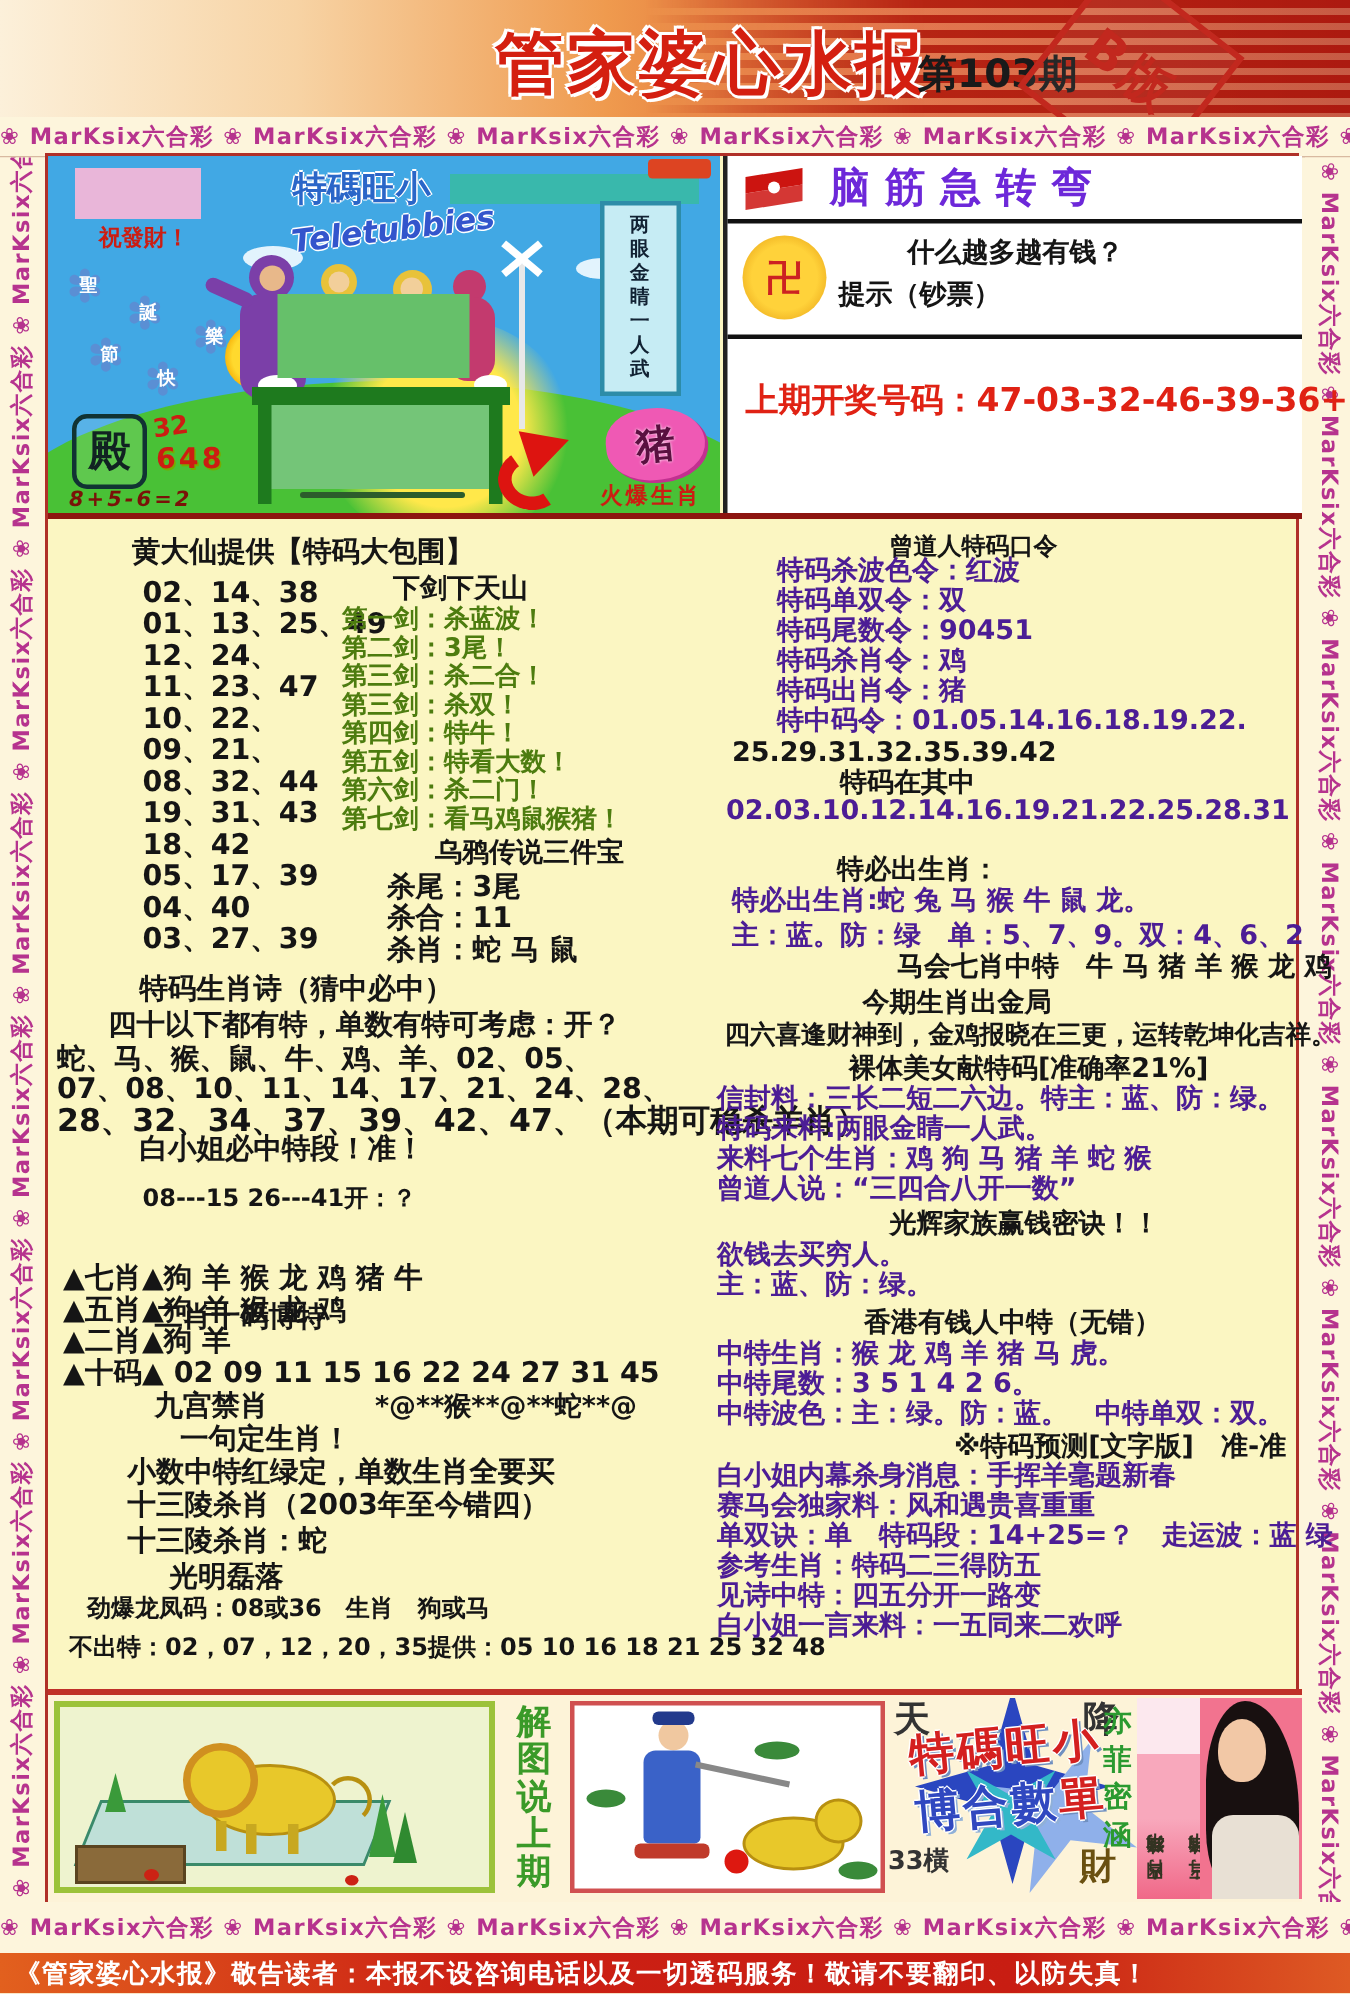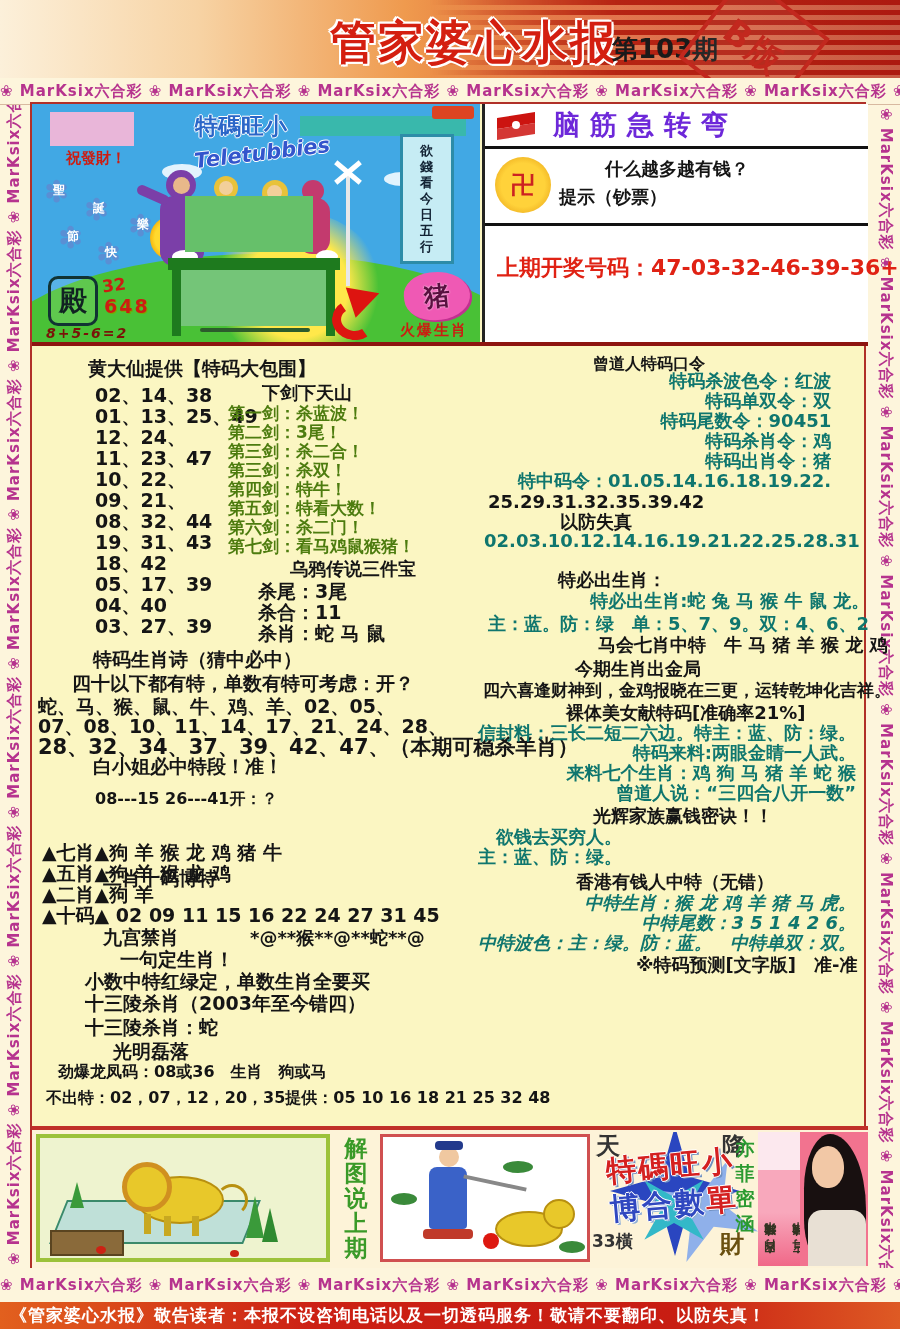--- a/index.html
+++ b/index.html
@@ -4,21 +4,21 @@
 <style>
   html,body{margin:0;padding:0;}
   body{font-family:"DejaVu Sans","Liberation Sans",sans-serif;}
   #page{position:relative;width:900px;height:1329px;background:#fdf5dc;overflow:hidden;}
   .c{position:absolute;}
   .t{position:absolute;font-weight:bold;color:#151515;white-space:nowrap;line-height:1.08;}.f18{font-size:18px}.f19{font-size:19px}
   .f20{font-size:16px}
   .red{color:#cc1d12}
   .ln{line-height:21px;font-weight:bold;font-size:19px;color:#151515;white-space:nowrap;}
   .ln17{line-height:19px;font-weight:bold;font-size:17px;color:#4d7c0f;white-space:nowrap;}
-  .ln18{line-height:20px;font-weight:bold;font-size:18px;color:#0f766e;white-space:nowrap;text-align:right;}
+  .ln18{line-height:20px;font-weight:bold;font-size:18px;color:#4c1d95;white-space:nowrap;}
   
   #banner{left:0;top:0;width:900px;height:78px;background:linear-gradient(90deg,#fcf0da 0%,#f7d3a4 22%,#ef9a4e 45%,#d9542a 68%,#b42d1c 100%);border-bottom:3px solid #8d180f;}
   #stripes{left:430px;top:0;width:470px;height:78px;background:repeating-linear-gradient(180deg,rgba(170,20,12,.75) 0 5px,rgba(255,225,190,.25) 5px 10px);mask-image:linear-gradient(90deg,transparent,black 40%);-webkit-mask-image:linear-gradient(90deg,transparent,black 40%);}
   #title{left:330px;top:12px;font-size:46px;font-weight:bold;color:#d41f10;text-shadow:-2px 0 #fff,2px 0 #fff,0 -2px #fff,0 2px #fff,2px 2px #fff,-2px -2px #fff;letter-spacing:2px;position:absolute;}
   #issue{left:612px;top:32px;font-size:26px;font-weight:bold;color:#1a1a1a;position:absolute;}
   #stamp{left:700px;top:-6px;width:100px;height:100px;border:4px solid #c2281e;transform:rotate(38deg);display:flex;align-items:center;justify-content:center;position:absolute;background:rgba(255,255,255,.06);}
   #stamp div{transform:rotate(0deg);color:#c2281e;font-size:34px;font-weight:bold;letter-spacing:4px;}
   
   .hstrip{left:0;width:900px;height:26px;background:#fdf5dc;color:#b6338e;font-weight:bold;font-size:15px;letter-spacing:1px;white-space:nowrap;overflow:hidden;line-height:26px;position:absolute;}
   .vwrap{position:absolute;width:30px;background:#fdf5dc;overflow:hidden;}
@@ -131,21 +131,21 @@
     <div class="c" style="left:284px;top:146px;width:22px;height:13px;background:#fff;border-radius:50%;"></div>
     <div class="c censor-green"></div>
 
     <div class="c tbl" style="left:136px;top:154px;width:172px;height:12px;"></div>
     <div class="c" style="left:146px;top:166px;width:150px;height:56px;background:#74c578;"></div>
     <div class="c tbl" style="left:140px;top:166px;width:9px;height:66px;"></div>
     <div class="c tbl" style="left:294px;top:166px;width:9px;height:66px;"></div>
     <div class="c" style="left:168px;top:224px;width:110px;height:4px;background:#2c5c2c;border-radius:2px;"></div>
 
     <div id="vbox">
-        <div>欲錢看今日五行</div>
+        <div>两眼金睛一人武</div>
       </div>
 
     <div id="seal">
         <span>殿</span>
       </div>
     <div class="c t red" style="left:70px;top:172px;font-size:17px;transform:rotate(-8deg);">32</div>
     <div class="c t" style="left:72px;top:192px;font-size:19px;color:#cc1d12;text-shadow:1px 1px 0 #7a0;letter-spacing:2px;">648</div>
     <div class="c t" style="left:14px;top:222px;font-size:14px;color:#7a1208;font-style:italic;letter-spacing:2px;">8+5-6=2</div>
 
     <div id="arrowtail"></div>
@@ -235,21 +235,21 @@
   <div class="t f20" style="left:593px;top:355px;">曾道人特码口令</div>
   <div class="c" style="left:518px;top:371px;">
     <div class="ln18">特码杀波色令：红波</div>
     <div class="ln18">特码单双令：双</div>
     <div class="ln18">特码尾数令：90451</div>
     <div class="ln18">特码杀肖令：鸡</div>
     <div class="ln18">特码出肖令：猪</div>
     <div class="ln18">特中码令：01.05.14.16.18.19.22.</div>
   </div>
   <div class="t f18" style="left:488px;top:492px;">25.29.31.32.35.39.42</div>
-  <div class="t f18" style="left:560px;top:512px;">以防失真</div>
+  <div class="t f18" style="left:560px;top:512px;">特码在其中</div>
   <div class="c" style="left:484px;top:531px;">
     <div class="ln18">02.03.10.12.14.16.19.21.22.25.28.31</div>
   </div>
   <div class="t f18" style="left:558px;top:570px;">特必出生肖：</div>
   <div class="c" style="left:488px;top:589px;">
     <div class="ln18" style="line-height:23px">特必出生肖:蛇 兔 马 猴 牛 鼠 龙。</div>
     <div class="ln18" style="line-height:23px">主：蓝。防：绿　单：5、7、9。双：4、6、2</div>
   </div>
   <div class="t f18" style="left:598px;top:635px;">马会七肖中特　牛 马 猪 羊 猴 龙 鸡</div>
   <div class="t f18" style="left:575px;top:659px;">今期生肖出金局</div>
@@ -260,26 +260,34 @@
     <div class="ln18">特码来料:两眼金睛一人武。</div>
     <div class="ln18">来料七个生肖：鸡 狗 马 猪 羊 蛇 猴</div>
     <div class="ln18">曾道人说：“三四合八开一数”</div>
   </div>
   <div class="t f18" style="left:593px;top:806px;">光辉家族赢钱密诀！！</div>
   <div class="c" style="left:478px;top:827px;">
     <div class="ln18">欲钱去买穷人。</div>
     <div class="ln18">主：蓝、防：绿。</div>
   </div>
   <div class="t f18" style="left:576px;top:872px;">香港有钱人中特（无错）</div>
-  <div class="c" style="left:478px;top:893px;font-style:italic;">
+  <div class="c" style="left:478px;top:893px;">
     <div class="ln18">中特生肖：猴 龙 鸡 羊 猪 马 虎。</div>
     <div class="ln18">中特尾数：3 5 1 4 2 6。</div>
     <div class="ln18">中特波色：主：绿。防：蓝。　中特单双：双。</div>
   </div>
   <div class="t f18" style="left:636px;top:955px;">※特码预测[文字版]　准-准</div>
+  <div class="c" style="left:478px;top:974px;">
+    <div class="ln18">白小姐内幕杀身消息：手挥羊毫题新春</div>
+    <div class="ln18">赛马会独家料：风和遇贵喜重重</div>
+    <div class="ln18">单双诀：单　特码段：14+25=？　走运波：蓝 绿</div>
+    <div class="ln18">参考生肖：特码二三得防五</div>
+    <div class="ln18">见诗中特：四五分开一路变</div>
+    <div class="ln18">白小姐一言来料：一五同来二欢呼</div>
+  </div>
 
   <div id="bottomsec">
     <div id="img-lion">
       <div class="c" style="left:18px;top:62px;width:190px;height:40px;background:#bfe0d8;border:2px solid #3a8a6a;transform:skewX(-22deg);"></div>
       <div class="c" style="left:10px;top:92px;width:70px;height:22px;background:#8a6a3a;border:2px solid #5a4420;"></div>
       <div class="c" style="left:96px;top:38px;width:84px;height:44px;background:#e8c82a;border:2px solid #b89010;border-radius:50%;"></div>
       <div class="c" style="left:82px;top:24px;width:40px;height:40px;background:#e8c82a;border:5px solid #d09020;border-radius:50%;"></div>
       <div class="c" style="left:104px;top:76px;width:7px;height:20px;background:#c8a820;"></div>
       <div class="c" style="left:124px;top:78px;width:7px;height:20px;background:#c8a820;"></div>
       <div class="c" style="left:152px;top:78px;width:7px;height:20px;background:#c8a820;"></div>

